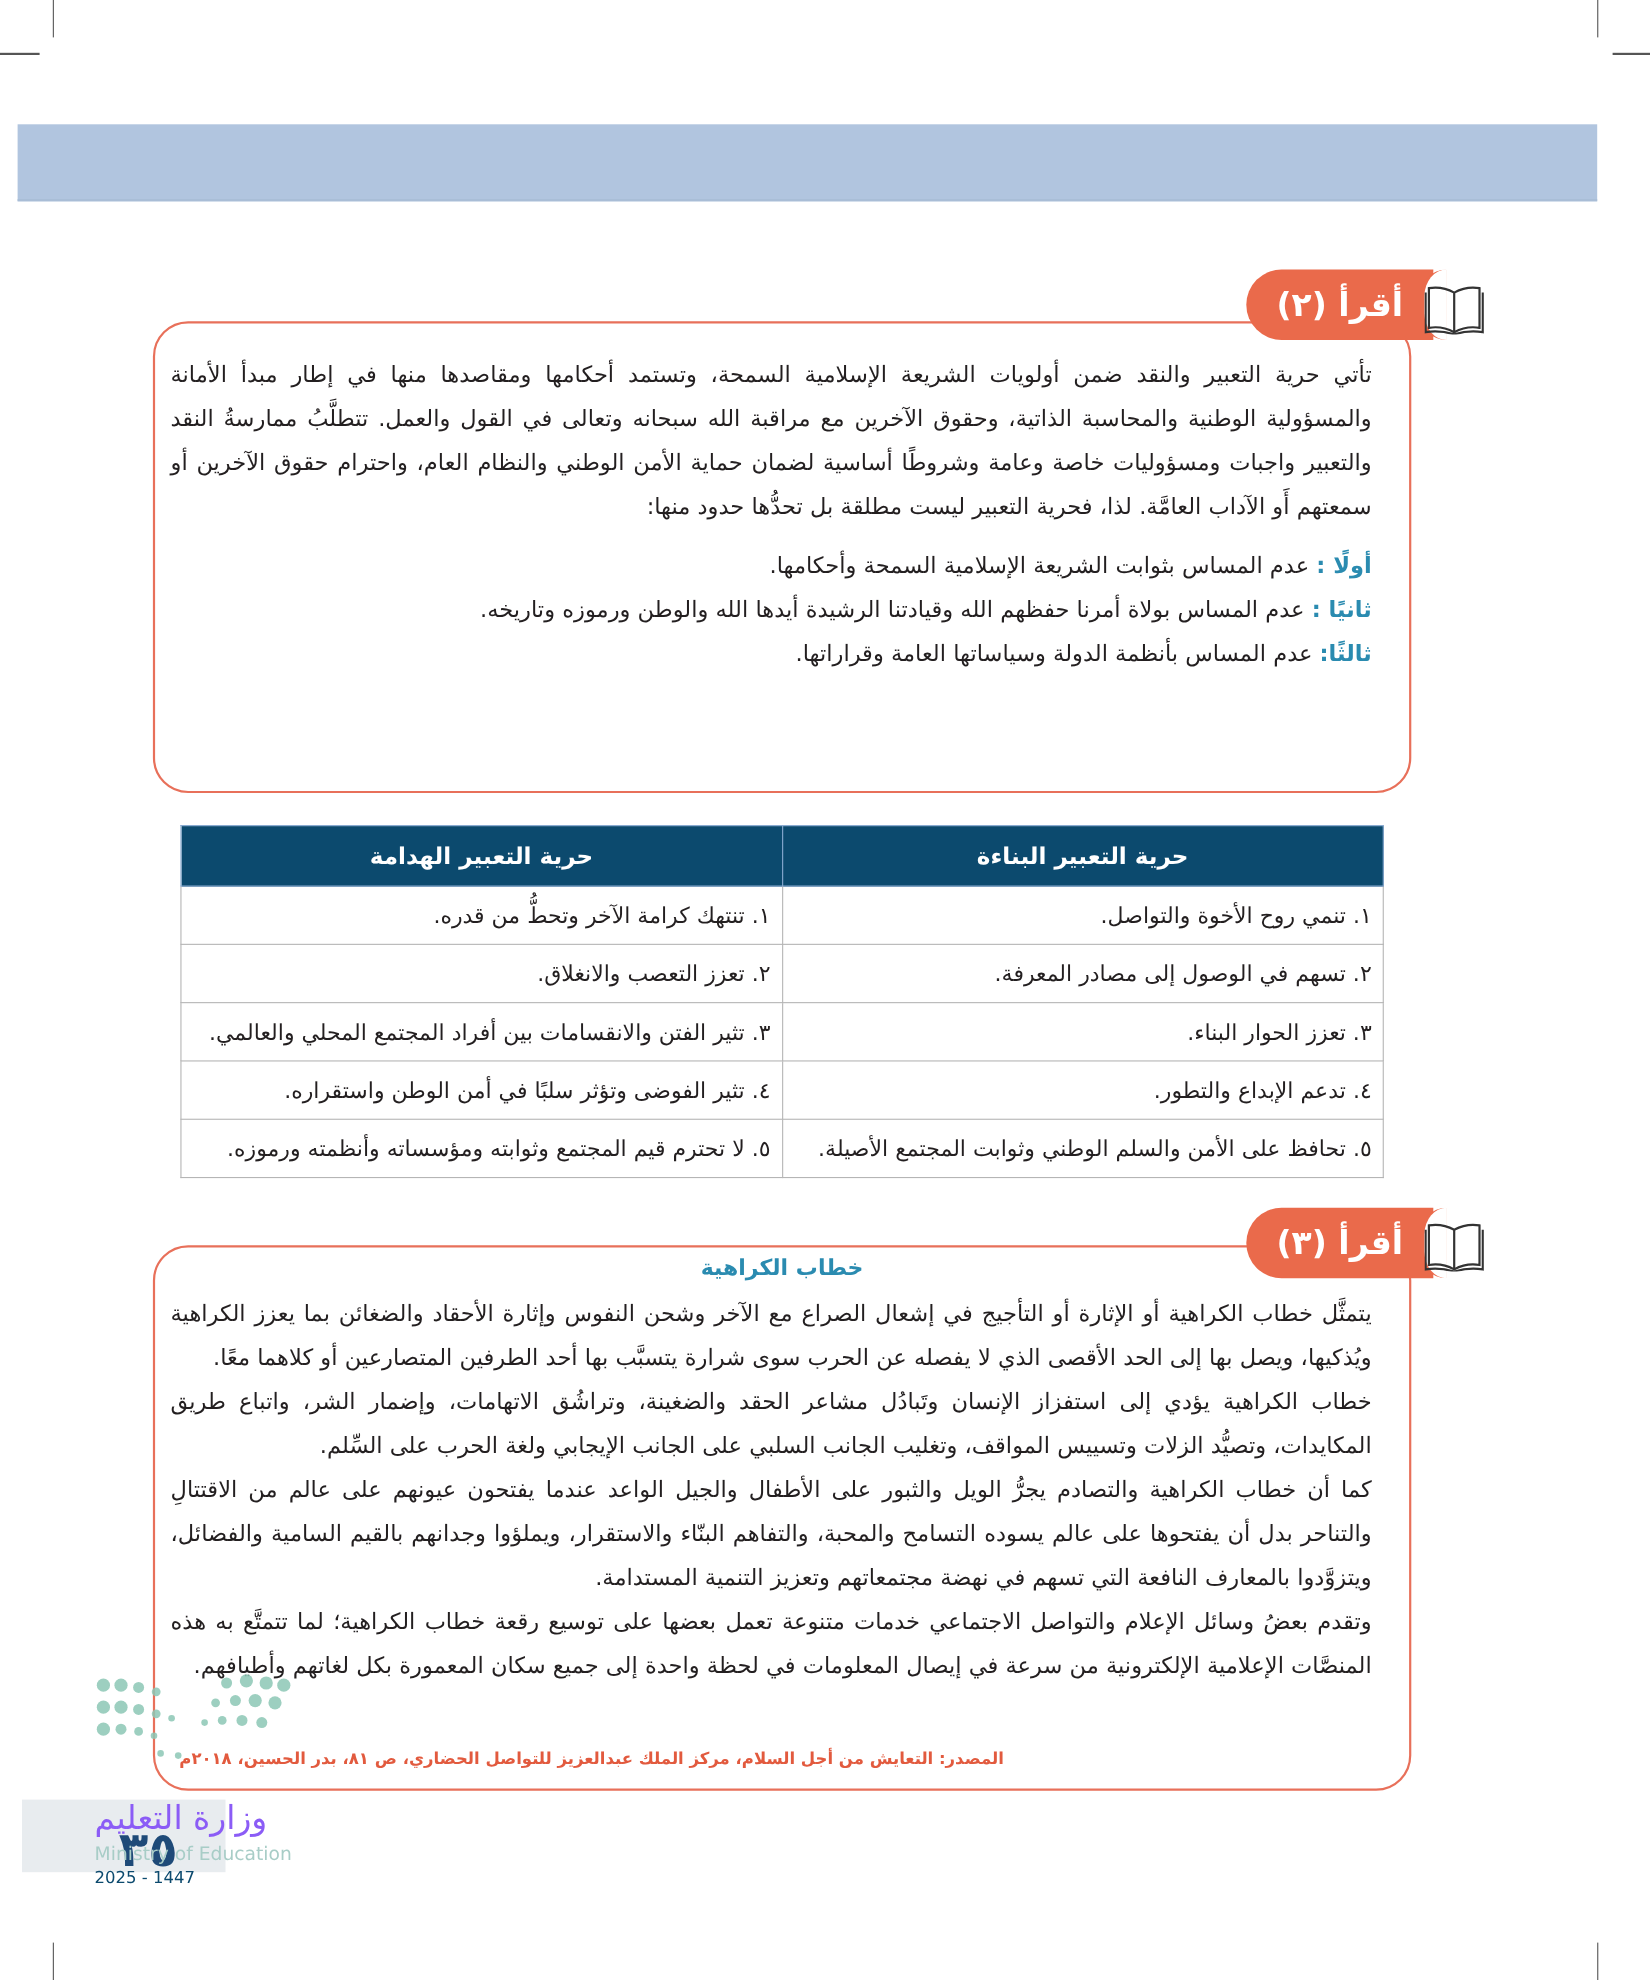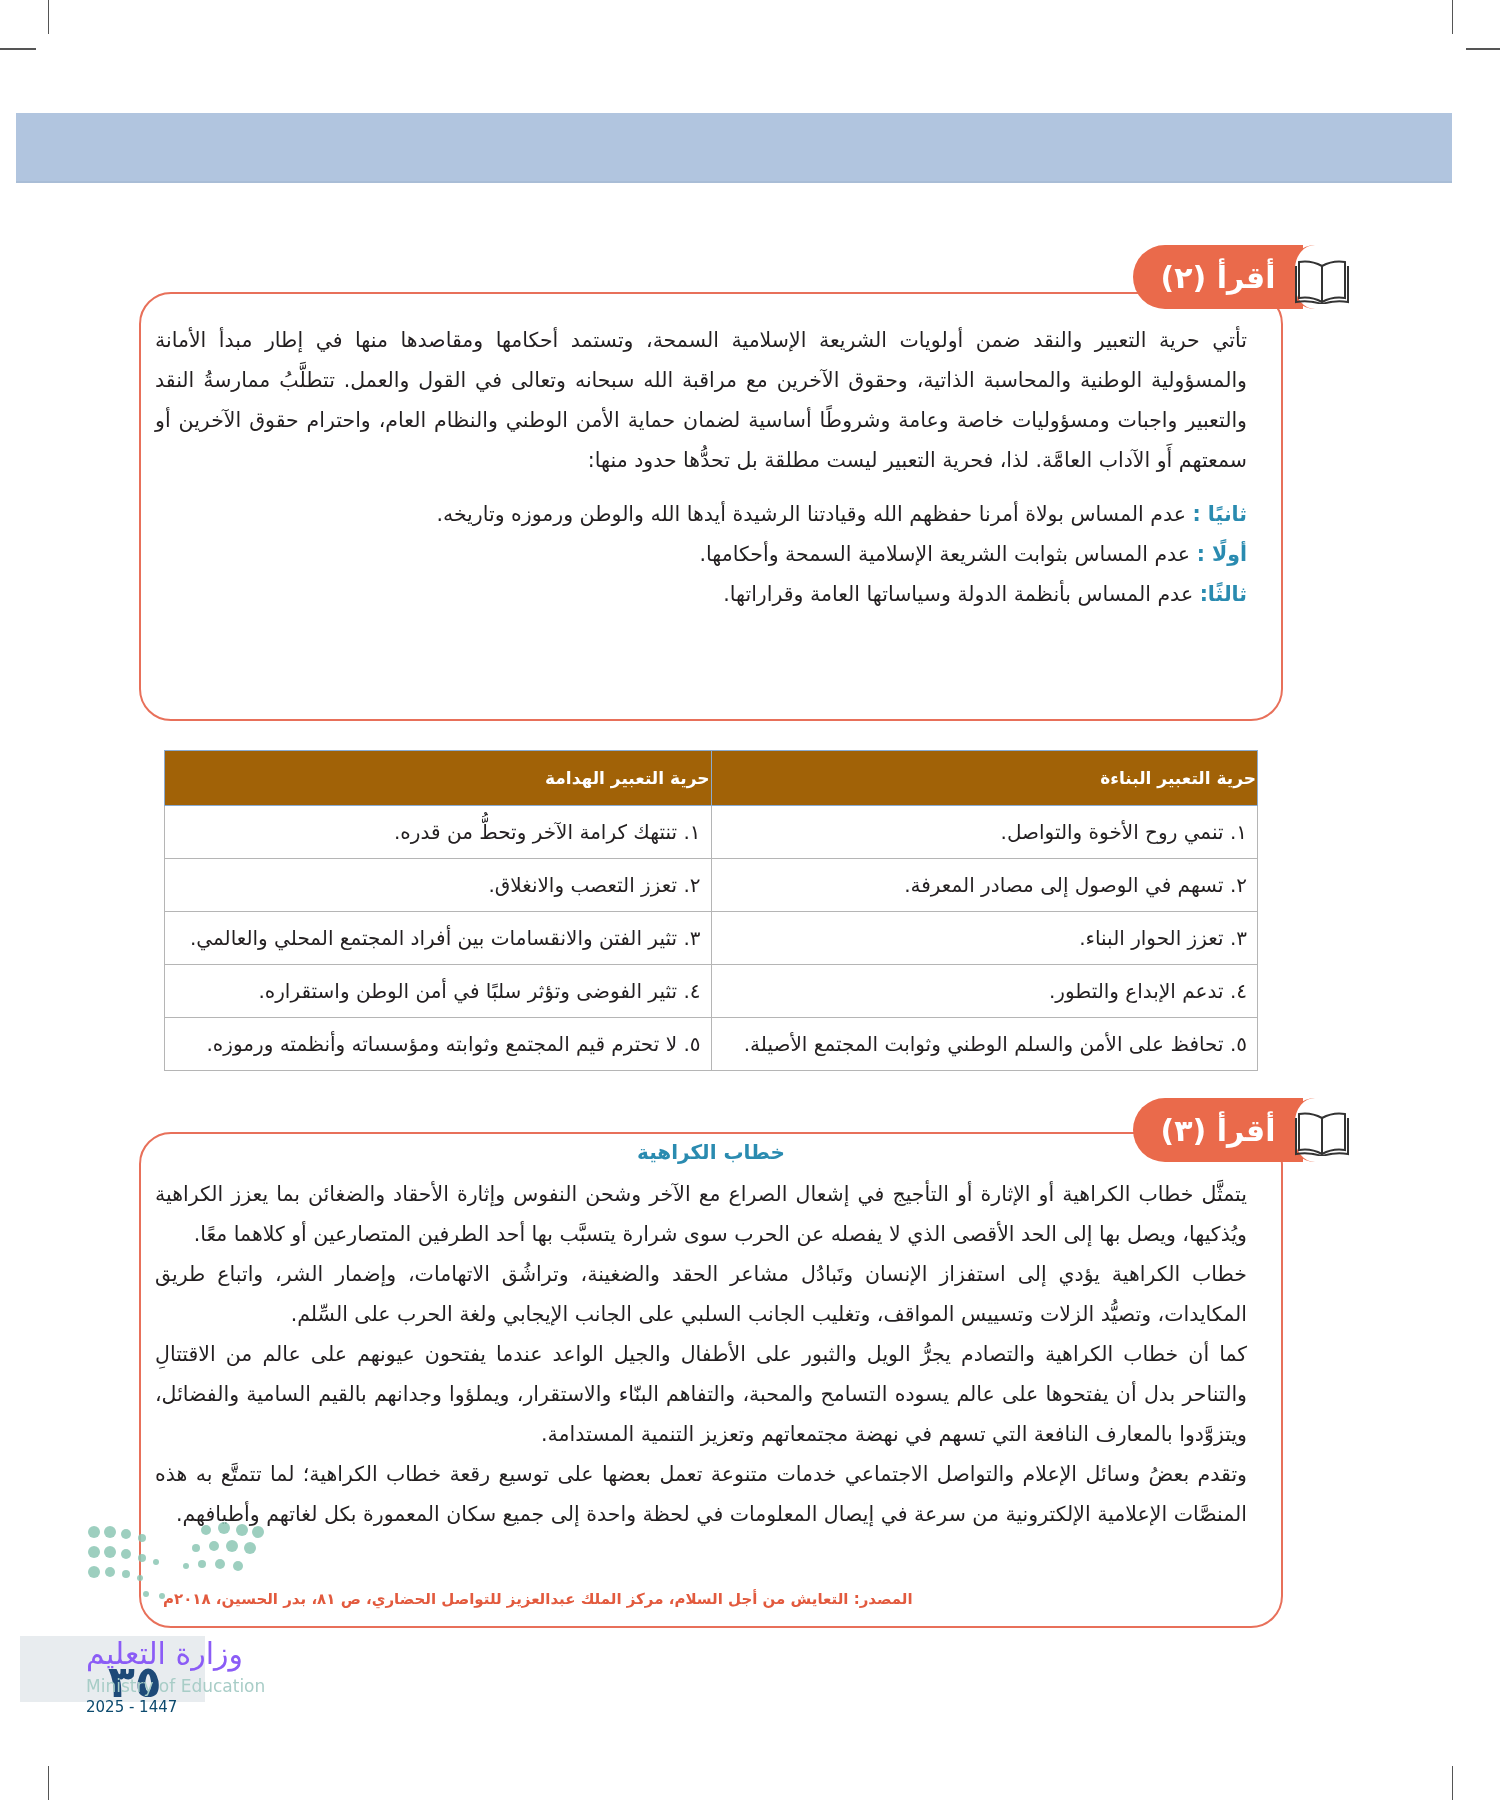--- a/index.html
+++ b/index.html
@@ -43,21 +43,21 @@
 
     .box2 .title { position: absolute; top: 6px; left: 0; right: 0; text-align: center; color: #2a8bb0; font-weight: bold; font-size: 20px; }
     .box2 .para { top: 40px; }
     .box2 .para p { margin: 0; }
     .source { position: absolute; left: 22px; bottom: 18px; color: #e25a3e; font-weight: bold; font-size: 15px; }
 
     .table {
       position: absolute; left: 164px; top: 750px; width: 1094px; border-collapse: collapse; direction: rtl;
       font-size: 20px;
     }
-    .table th { background: #a16207; color: #fff; height: 52px; font-weight: bold; font-size: 17px; border: 1px solid #8aabd1; text-align: right; }
+    .table th { background: #0c4a6e; color: #fff; height: 52px; font-weight: bold; font-size: 21px; border: 1px solid #8aabd1; }
     .table td { height: 52px; border: 1px solid #b5b5b5; padding: 0 10px; text-align: right; }
     .table col { width: 50%; }
 
     .dots { position: absolute; left: 86px; top: 1522px; width: 190px; height: 80px; }
     .page-block { position: absolute; left: 20px; top: 1636px; width: 185px; height: 66px; background: #e8ecef; }
     .ministry-ar { position: absolute; left: 86px; top: 1636px; font-size: 30px; color: #8b5cf6; direction: rtl; }
     .page-number { position: absolute; left: 108px; top: 1632px; font-size: 44px; font-weight: bold; color: #1e4a78; margin-top: 24px; }
     .ministry-en { position: absolute; left: 86px; top: 1676px; font-size: 17px; color: #a8cdc7; }
     .ministry-year { position: absolute; left: 86px; top: 1698px; font-size: 15px; color: #0c4a6e; }
   </style>
@@ -69,22 +69,22 @@
 <div class="crop" style="left:0;top:48px;width:36px;height:2px;"></div>
 <div class="crop" style="left:1466px;top:48px;width:34px;height:2px;"></div>
 <div class="crop" style="left:48px;top:1766px;width:1px;height:34px;"></div>
 <div class="crop" style="left:1452px;top:1766px;width:1px;height:34px;"></div>
 
 <div class="band"></div>
 
 <div class="box box1">
   <div class="para">تأتي حرية التعبير والنقد ضمن أولويات الشريعة الإسلامية السمحة، وتستمد أحكامها ومقاصدها منها في إطار مبدأ الأمانة والمسؤولية الوطنية والمحاسبة الذاتية، وحقوق الآخرين مع مراقبة الله سبحانه وتعالى في القول والعمل. تتطلَّبُ ممارسةُ النقد والتعبير واجبات ومسؤوليات خاصة وعامة وشروطًا أساسية لضمان حماية الأمن الوطني والنظام العام، واحترام حقوق الآخرين أو سمعتهم أَو الآداب العامَّة. لذا، فحرية التعبير ليست مطلقة بل تحدُّها حدود منها:</div>
   <div class="limits">
+    <div><span class="limit-label">أولًا :</span> <span>عدم المساس بثوابت الشريعة الإسلامية السمحة وأحكامها.</span></div>
     <div><span class="limit-label">ثانيًا :</span> <span>عدم المساس بولاة أمرنا حفظهم الله وقيادتنا الرشيدة أيدها الله والوطن ورموزه وتاريخه.</span></div>
-    <div><span class="limit-label">أولًا :</span> <span>عدم المساس بثوابت الشريعة الإسلامية السمحة وأحكامها.</span></div>
     <div><span class="limit-label">ثالثًا:</span> <span>عدم المساس بأنظمة الدولة وسياساتها العامة وقراراتها.</span></div>
   </div>
 </div>
 <div class="tab tab1">
     <span>أقرأ (٢)</span>
   </div>
 <svg class="book-icon book1" viewBox="0 0 54 46">
   <path d="M27 8 Q16 2 4 4 L4 40 Q16 38 27 44 Q38 38 50 40 L50 4 Q38 2 27 8 Z M27 8 L27 44" fill="none" stroke="#333" stroke-width="2"></path>
   <path d="M1 8 L1 44 Q14 42 27 46 Q40 42 53 44 L53 8" fill="none" stroke="#333" stroke-width="2"></path>
 </svg>

